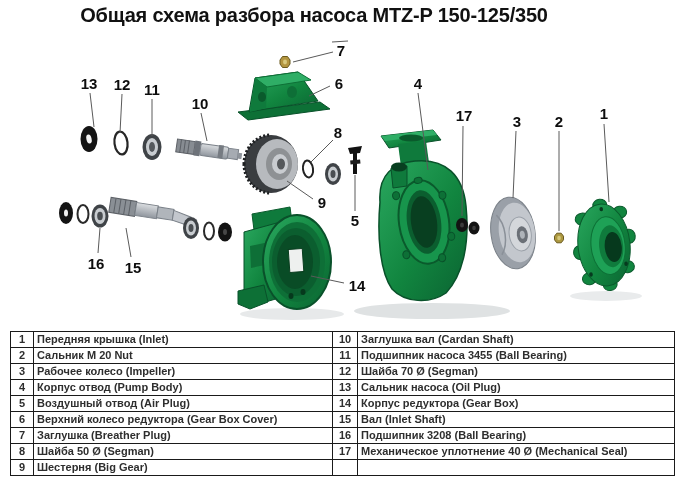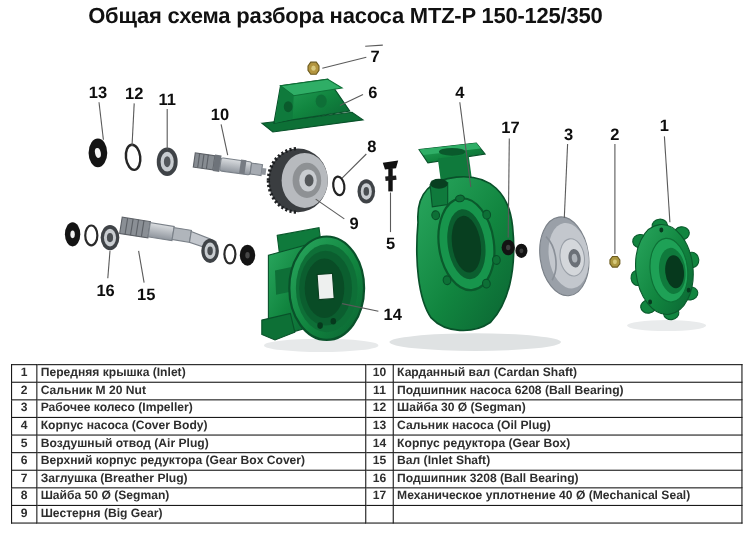--- a/index.html
+++ b/index.html
@@ -259,49 +259,49 @@
         <col style="width:23px">
         <col style="width:299px">
         <col style="width:25px">
         <col>
       </colgroup>
     <tbody id="parts-tbody">
       <tr>
         <td class="num">1</td>
         <td>Передняя крышка (Inlet)</td>
         <td class="num">10</td>
-        <td>Карданный вал (Cardan Shaft)</td>
+        <td>Заглушка вал (Cardan Shaft)</td>
       </tr>
       <tr>
         <td class="num">2</td>
         <td>Сальник M 20 Nut</td>
         <td class="num">11</td>
-        <td>Подшипник насоса 6208 (Ball Bearing)</td>
+        <td>Подшипник насоса 3455 (Ball Bearing)</td>
       </tr>
       <tr>
         <td class="num">3</td>
         <td>Рабочее колесо (Impeller)</td>
         <td class="num">12</td>
-        <td>Шайба 30 Ø (Segman)</td>
+        <td>Шайба 70 Ø (Segman)</td>
       </tr>
       <tr>
         <td class="num">4</td>
-        <td>Корпус насоса (Cover Body)</td>
+        <td>Корпус отвод (Pump Body)</td>
         <td class="num">13</td>
         <td>Сальник насоса (Oil Plug)</td>
       </tr>
       <tr>
         <td class="num">5</td>
         <td>Воздушный отвод (Air Plug)</td>
         <td class="num">14</td>
         <td>Корпус редуктора (Gear Box)</td>
       </tr>
       <tr>
         <td class="num">6</td>
-        <td>Верхний корпус редуктора (Gear Box Cover)</td>
+        <td>Верхний колесо редуктора (Gear Box Cover)</td>
         <td class="num">15</td>
         <td>Вал (Inlet Shaft)</td>
       </tr>
       <tr>
         <td class="num">7</td>
         <td>Заглушка (Breather Plug)</td>
         <td class="num">16</td>
         <td>Подшипник 3208 (Ball Bearing)</td>
       </tr>
       <tr>

